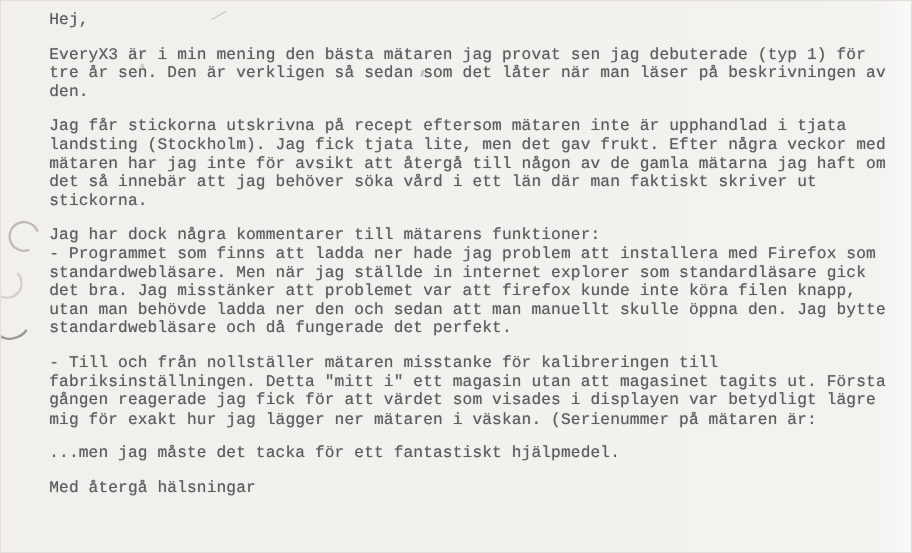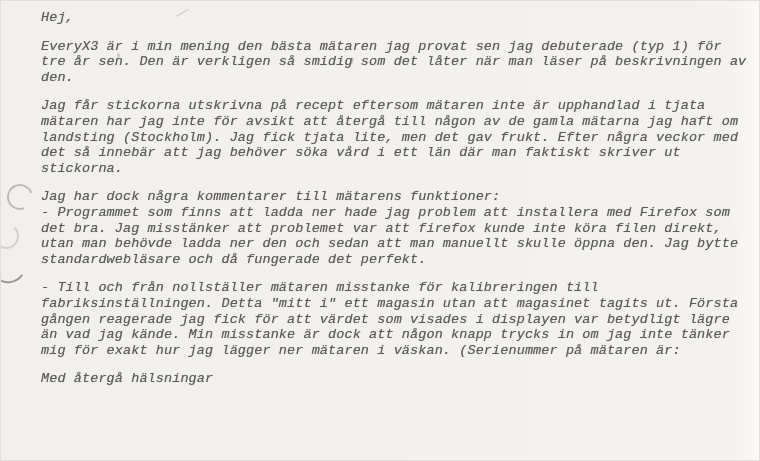--- a/index.html
+++ b/index.html
@@ -27,21 +27,20 @@
     line-height: 15.6px;
     letter-spacing: 0.1px;
     text-shadow: 0 0 0.7px rgba(94, 93, 91, 0.65);
   }
   .paragraph {
     margin: 0 0 13px 0;
   }
   .line {
     white-space: pre;
     min-height: 15.6px;
-    font-style: italic;
   }
   
   .artifact {
     position: absolute;
     pointer-events: none;
   }
   .loop-1 {
     left: 6px; top: 183px;
     width: 22px; height: 22px;
     border: 2px solid rgba(150, 147, 141, 0.55);
@@ -90,48 +89,51 @@
 <div class="page">
 
   <div class="letter">
 
     <div class="paragraph">
       <div class="line">Hej,</div>
     </div>
 
     <div class="paragraph">
       <div class="line">EveryX3 är i min mening den bästa mätaren jag provat sen jag debuterade (typ 1) för</div>
-      <div class="line">tre år sen. Den är verkligen så smidig som det låter när man läser på beskrivningen av</div>
+      <div class="line">tre år sen. Den är verkligen så sedan som det låter när man läser på beskrivningen av</div>
       <div class="line">den.</div>
     </div>
 
     <div class="paragraph">
       <div class="line">Jag får stickorna utskrivna på recept eftersom mätaren inte är upphandlad i tjata</div>
+      <div class="line">landsting (Stockholm). Jag fick tjata lite, men det gav frukt. Efter några veckor med</div>
       <div class="line">mätaren har jag inte för avsikt att återgå till någon av de gamla mätarna jag haft om</div>
-      <div class="line">landsting (Stockholm). Jag fick tjata lite, men det gav frukt. Efter några veckor med</div>
       <div class="line">det så innebär att jag behöver söka vård i ett län där man faktiskt skriver ut</div>
       <div class="line">stickorna.</div>
     </div>
 
     <div class="paragraph">
       <div class="line">Jag har dock några kommentarer till mätarens funktioner:</div>
       <div class="line">- Programmet som finns att ladda ner hade jag problem att installera med Firefox som</div>
-      <div class="line">det bra. Jag misstänker att problemet var att firefox kunde inte köra filen direkt,</div>
+      <div class="line">standardwebläsare. Men när jag ställde in internet explorer som standardläsare gick</div>
+      <div class="line">det bra. Jag misstänker att problemet var att firefox kunde inte köra filen knapp,</div>
       <div class="line">utan man behövde ladda ner den och sedan att man manuellt skulle öppna den. Jag bytte</div>
       <div class="line">standardwebläsare och då fungerade det perfekt.</div>
     </div>
 
     <div class="paragraph">
       <div class="line">- Till och från nollställer mätaren misstanke för kalibreringen till</div>
       <div class="line">fabriksinställningen. Detta "mitt i" ett magasin utan att magasinet tagits ut. Första</div>
       <div class="line">gången reagerade jag fick för att värdet som visades i displayen var betydligt lägre</div>
-      <div class="line">än vad jag kände. Min misstanke är dock att någon knapp trycks in om jag inte tänker</div>
       <div class="line">mig för exakt hur jag lägger ner mätaren i väskan. (Serienummer på mätaren är:</div>
     </div>
 
+    <div class="paragraph">
+      <div class="line">...men jag måste det tacka för ett fantastiskt hjälpmedel.</div>
+    </div>
 
     <div class="paragraph">
       <div class="line">Med återgå hälsningar</div>
     </div>
 
   </div>
 
   <div class="artifact pencil-mark"></div>
   <div class="artifact speck-1"></div>
   <div class="artifact speck-2"></div>

